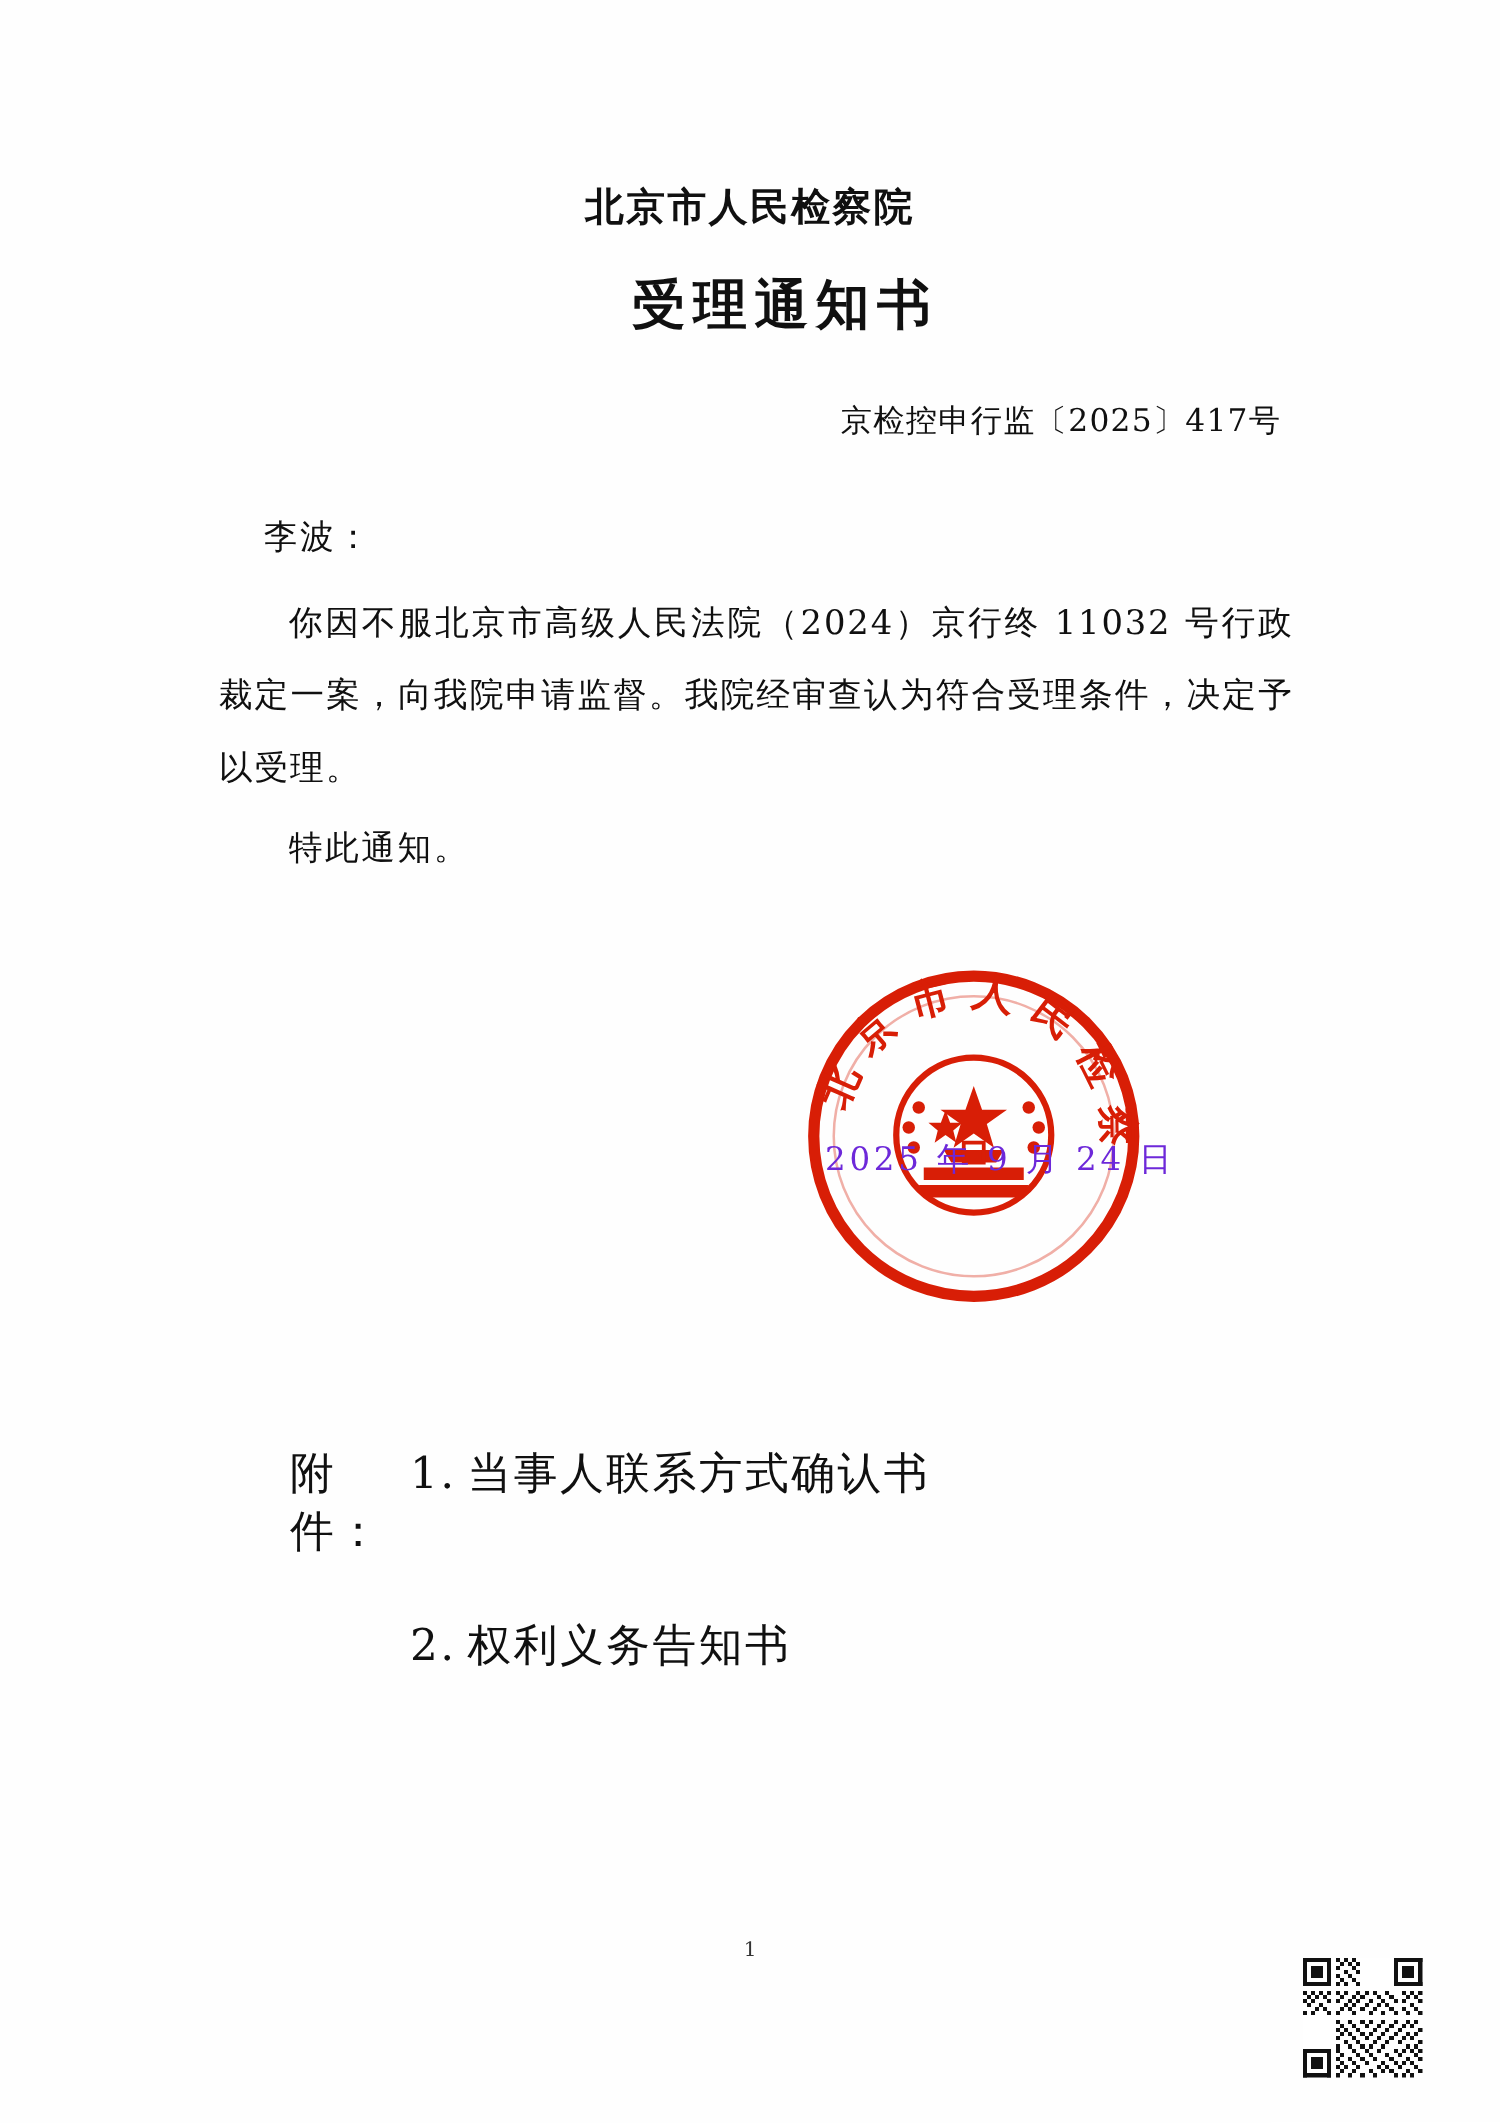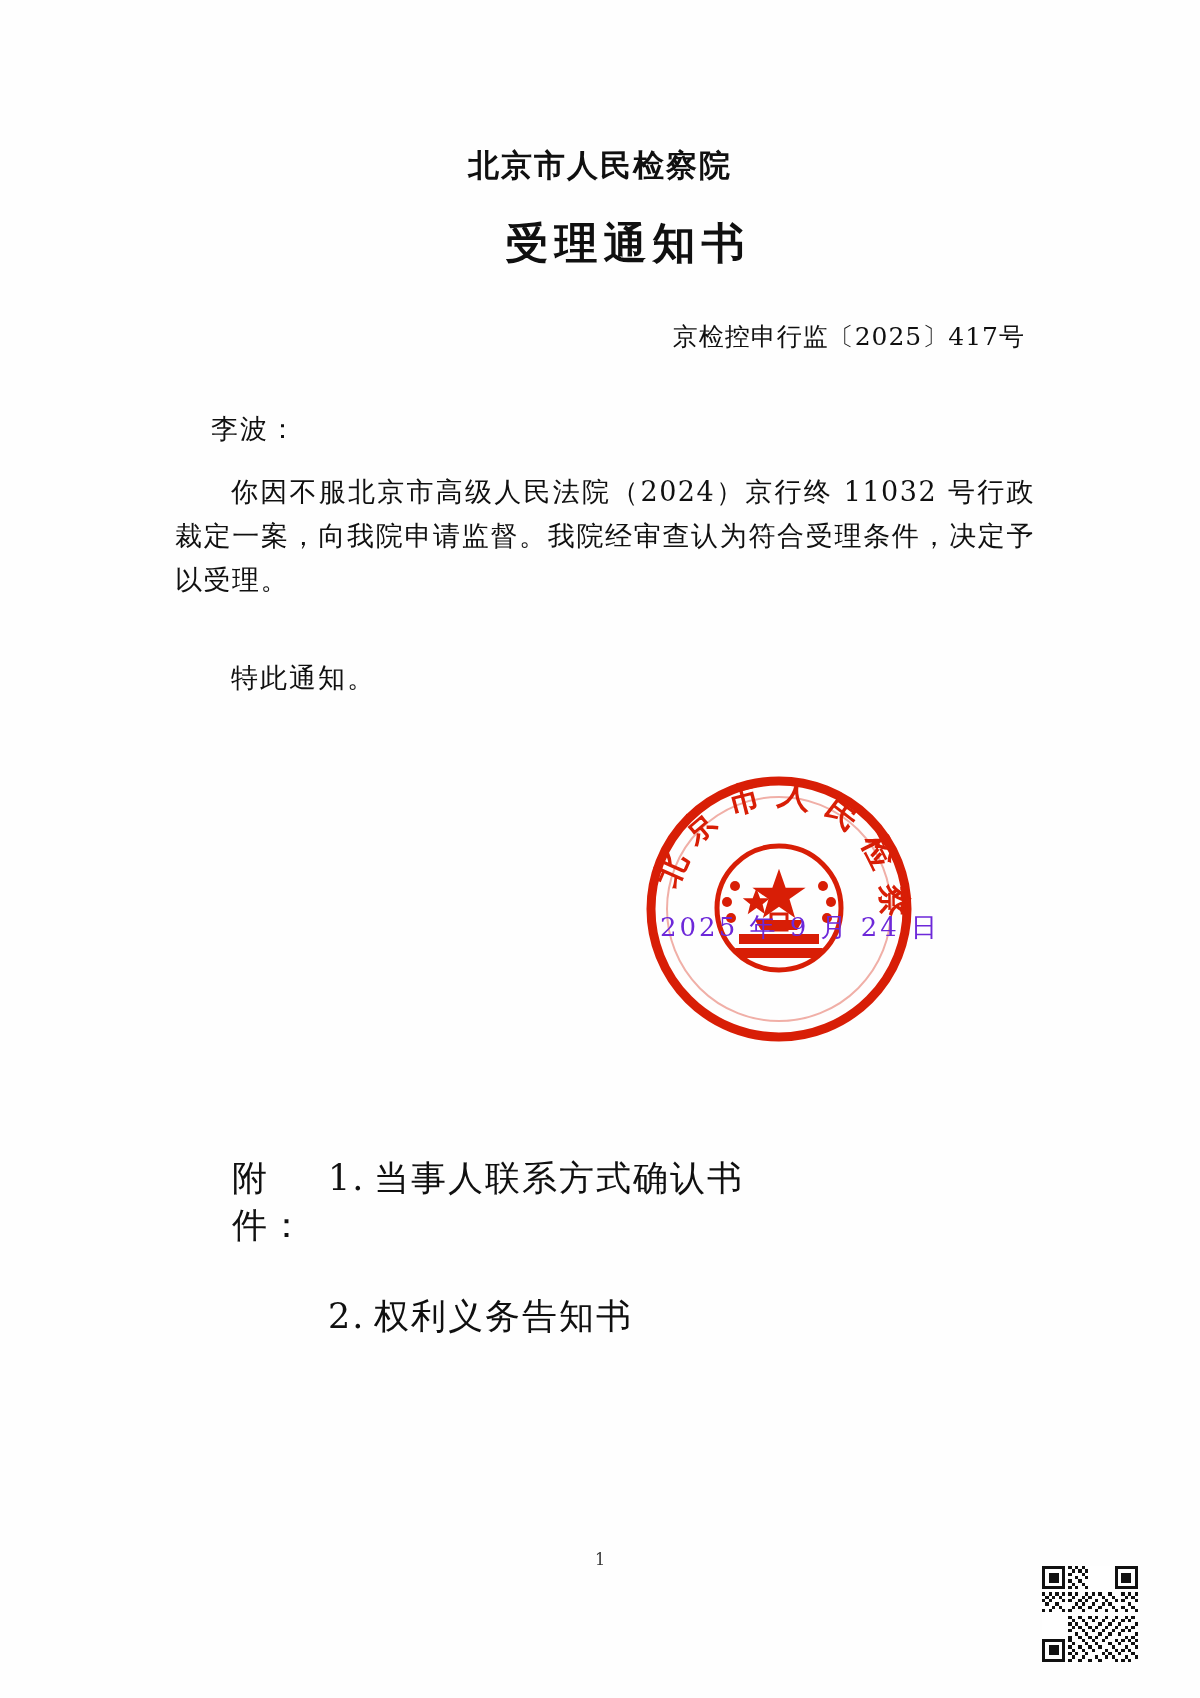--- a/index.html
+++ b/index.html
@@ -63,21 +63,21 @@
     font-size: 27px;
     letter-spacing: 2px;
     margin-left: 36px;
   }
   .body-text {
     position: absolute;
     left: 175px;
     top: 470px;
     width: 860px;
     font-size: 27px;
-    line-height: 44px;
+    line-height: 58px;
     letter-spacing: 1.5px;
     text-align: justify;
     text-indent: 56px;
   }
   .notice-line {
     position: absolute;
     left: 175px;
     top: 660px;
     width: 860px;
     font-size: 27px;

